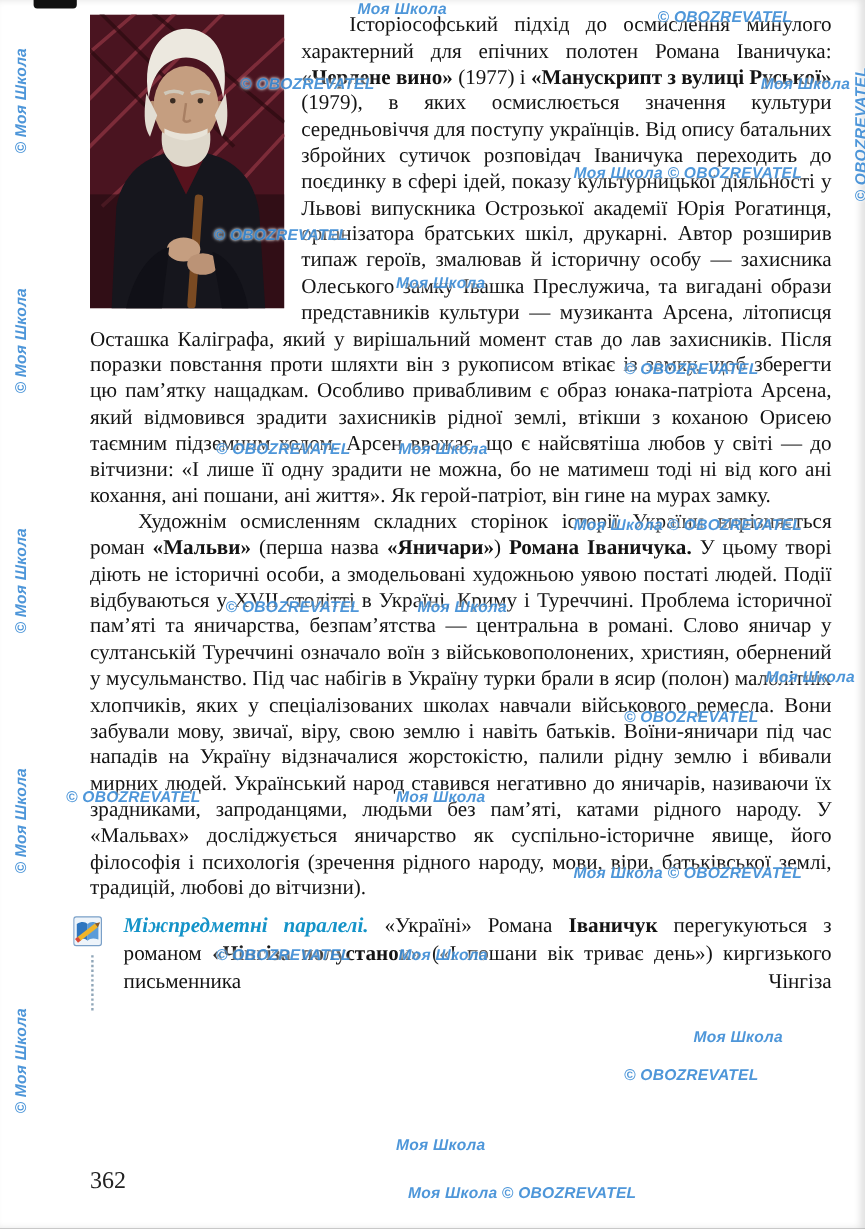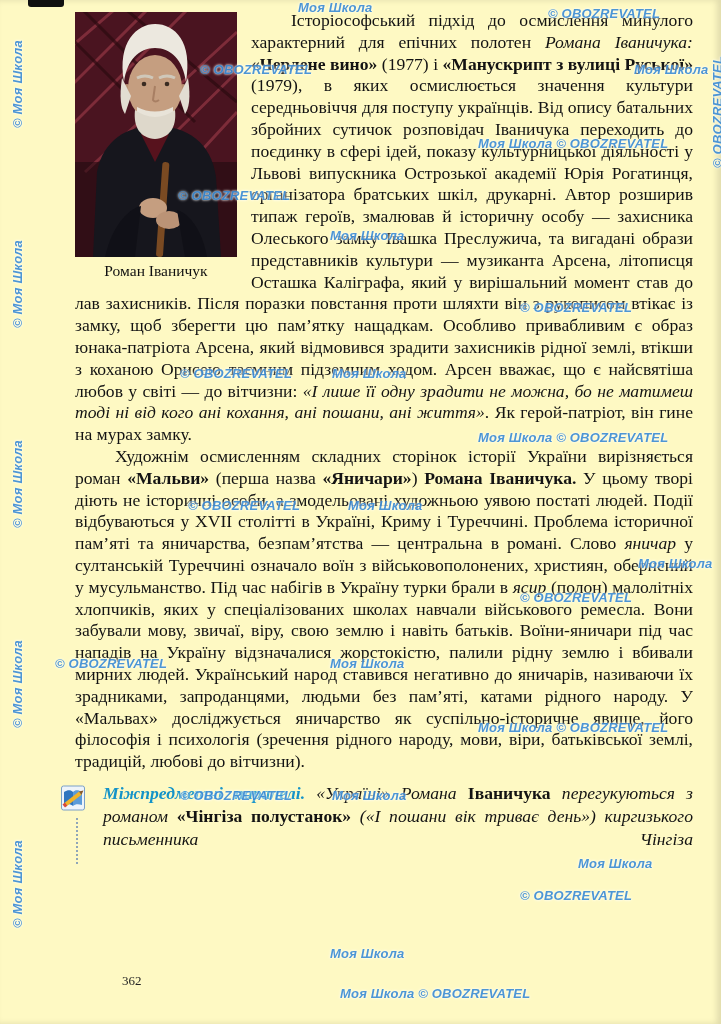--- a/index.html
+++ b/index.html
@@ -1,40 +1,40 @@
 <!DOCTYPE html>
 <html lang="uk"><head>
 <meta charset="utf-8">
 <style>
   html,body{margin:0;padding:0;background:#888;}
   .page{
-    position:relative;width:721px;height:1024px;background:#fef9c3;
+    position:relative;width:721px;height:1024px;background:#ffffff;
     overflow:hidden;font-family:"Liberation Serif",serif;color:#131313;
     box-shadow:inset -4px 0 6px rgba(0,0,0,.12);
   }
   .scan-artifact{position:absolute;left:28px;top:0;width:36px;height:7px;background:#101010;border-radius:0 0 3px 3px;}
   .content{position:absolute;left:75px;top:10px;width:618px;}
   .figure{float:left;width:162px;margin:2px 14px 4px 0;}
   .figure svg{display:block;width:162px;height:245px;}
   .caption{text-align:center;font-size:15.5px;padding-top:5px;color:#111;}
   p.body{
     margin:0;font-size:17.6px;line-height:21.8px;text-align:justify;
     text-indent:40px;hyphens:auto;
   }
-  .i{font-style:italic;}
+  .i{}
   .bi{font-weight:bold;}
   .parallels{
     position:relative;margin-top:9px;padding-left:28px;
     font-size:17.6px;line-height:23px;text-align:justify;text-align-last:justify;
     hyphens:auto;
   }
   .par-icon{position:absolute;left:-14px;top:1px;width:26px;height:30px;}
   .par-dots{position:absolute;left:1px;top:36px;height:46px;width:0;border-left:2px dotted #8fa6b8;}
   .par-head{font-weight:bold;font-style:italic;}
-  .page-number{position:absolute;left:75px;top:973px;font-size:13px;color:#222;margin-left:47px;}
+  .page-number{position:absolute;left:75px;top:973px;font-size:20px;color:#222;}
   .wm-layer{position:absolute;inset:0;z-index:6;pointer-events:none;}
   .wm{
     position:absolute;white-space:nowrap;
     font:italic 700 13px "Liberation Sans",sans-serif;
     opacity:.92;letter-spacing:.2px;
     text-shadow:0 0 2px rgba(255,255,255,.95),0 0 3px rgba(255,255,255,.85);
   }
   .wm-v{transform:rotate(-90deg);transform-origin:left top;}
 </style>
 </head>
@@ -101,37 +101,36 @@
         <circle cx="69" cy="72" r="2.3" fill="#3a2c22"></circle>
         <circle cx="92" cy="72" r="2.3" fill="#3a2c22"></circle>
         <path d="M80,74 L78,88 Q80,91 84,88" stroke="#a87f63" stroke-width="2" fill="none"></path>
         <path d="M62,95 Q80,104 98,95 L98,104 Q80,118 62,104 Z" fill="#e8e3d8"></path>
         <path d="M60,98 C58,116 66,126 80,127 C94,126 102,116 100,98 Q80,112 60,98 Z" fill="#ded8cb"></path>
         <ellipse cx="78" cy="196" rx="14" ry="10" fill="#c59e80"></ellipse>
         <ellipse cx="94" cy="208" rx="13" ry="9" fill="#bb9376"></ellipse>
         <path d="M30,245 C38,210 56,196 66,194 L60,245 Z" fill="#101017"></path>
         <path d="M132,245 C126,212 110,200 102,198 L110,245 Z" fill="#101017"></path>
       </svg>
-      <div class="caption">Роман Іваничук</div>
     </div>
 
     <p class="body"><span>Історіософський підхід до осмислення минулого характерний для епічних полотен </span><span class="i">Романа Іваничука: </span><span class="bi">«Черлене вино»</span><span> (1977) і </span><span class="bi">«Манускрипт з вулиці Руської»</span><span> (1979), в яких осмислюється значення культури середньовіччя для поступу українців. Від опису батальних збройних сутичок розповідач Іваничука переходить до поєдинку в сфері ідей, показу культурницької діяльності у Львові випускника Острозької академії Юрія Рогатинця, організатора братських шкіл, друкарні. Автор розширив типаж героїв, змалював й історичну особу — захисника Олеського замку Івашка Преслужича, та вигадані образи представників культури — музиканта Арсена, літописця Осташка Каліграфа, який у вирішальний момент став до лав захисників. Після поразки повстання проти шляхти він з рукописом втікає із замку, щоб зберегти цю пам’ятку нащадкам. Особливо привабливим є образ юнака-патріота Арсена, який відмовився зрадити захисників рідної землі, втікши з коханою Орисею таємним підземним ходом. Арсен вважає, що є найсвятіша любов у світі — до вітчизни: </span><span class="i">«І лише її одну зрадити не можна, бо не матимеш тоді ні від кого ані кохання, ані пошани, ані життя»</span><span>. Як герой-патріот, він гине на мурах замку.</span></p>
     <p class="body"><span>Художнім осмисленням складних сторінок історії України вирізняється роман </span><span class="bi">«Мальви»</span><span> (перша назва </span><span class="bi">«Яничари»</span><span>) </span><span class="bi">Романа Іваничука.</span><span> У цьому творі діють не історичні особи, а змодельовані художньою уявою постаті людей. Події відбуваються у XVII столітті в Україні, Криму і Туреччині. Проблема історичної пам’яті та яничарства, безпам’ятства — центральна в романі. Слово </span><span class="i">яничар</span><span> у султанській Туреччині означало воїн з військовополонених, християн, обернений у мусульманство. Під час набігів в Україну турки брали в </span><span class="i">ясир</span><span> (полон) малолітніх хлопчиків, яких у спеціалізованих школах навчали військового ремесла. Вони забували мову, звичаї, віру, свою землю і навіть батьків. Воїни-яничари під час нападів на Україну відзначалися жорстокістю, палили рідну землю і вбивали мирних людей. Український народ ставився негативно до яничарів, називаючи їх зрадниками, запроданцями, людьми без пам’яті, катами рідного народу. У «Мальвах» досліджується яничарство як суспільно-історичне явище, його філософія і психологія (зречення рідного народу, мови, віри, батьківської землі, традицій, любові до вітчизни).</span></p>
 
     <div class="parallels">
       <svg class="par-icon" viewBox="0 0 26 30" aria-hidden="true">
         <rect x="0.5" y="3" width="23" height="24" rx="2" fill="#eef4fa" stroke="#7aa0c8" stroke-width="1"></rect>
         <path d="M3,9 C7,6.5 10,7 12,9 L12,23 C10,21 7,20.5 3,22 Z" fill="#2f76bf"></path>
         <path d="M21,9 C17,6.5 14,7 12,9 L12,23 C14,21 17,20.5 21,22 Z" fill="#5b9bd8"></path>
         <g transform="rotate(-38 13 15)">
           <rect x="2" y="13" width="19" height="4" fill="#f0b429"></rect>
           <path d="M21,13 l4,2 -4,2 Z" fill="#8a5a28"></path>
           <rect x="0" y="13" width="3" height="4" fill="#d84a3a"></rect>
         </g>
       </svg>
       <div class="par-dots"></div>
-      <span class="par-head" style="color: rgb(20, 147, 200);">Міжпредметні паралелі.</span><span><span class="i"> «Україні» Романа </span><span class="bi">Іваничука</span><span class="i"> перегукуються з романом </span><span class="bi">«Чінгіза полустанок»</span><span class="i"> («І пошани вік триває день») киргизького письменника Чінгіза</span></span>
+      <span class="par-head" style="color: rgb(20, 147, 200);">Міжпредметні паралелі.</span><span><span class="i"> «Україні» Романа </span><span class="bi">Іваничук</span><span class="i"> перегукуються з романом </span><span class="bi">«Чінгіза полустанок»</span><span class="i"> («І пошани вік триває день») киргизького письменника Чінгіза</span></span>
     </div>
 
   </div>
 
   <div class="page-number">362</div>
 </div>
 
 </body></html>

